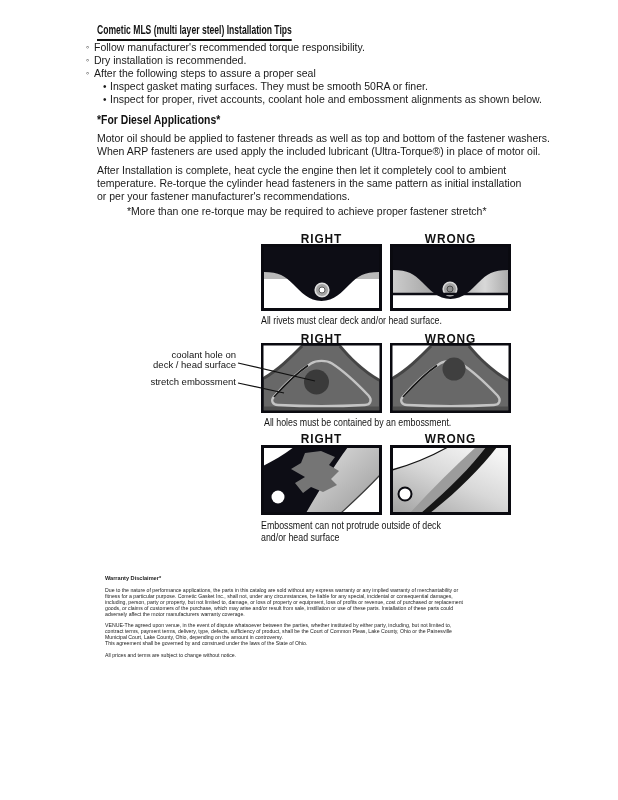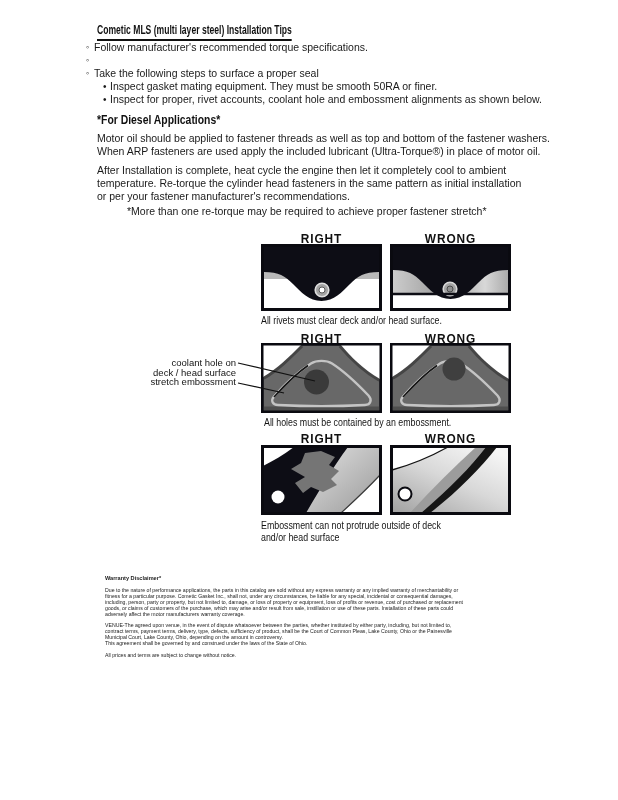--- a/index.html
+++ b/index.html
@@ -51,52 +51,53 @@
     position:absolute;left:237px;font-size:10.5px;color:#141414;line-height:12px;
     white-space:pre-line;transform:scaleX(0.84);transform-origin:left top;
   }
   .fig1 .fig-caption{top:84px;}
   .fig2 .fig-caption{top:86px;left:240px;}
   .fig3 .fig-caption{top:89px;}
   .callout{
     position:absolute;left:100px;width:112px;text-align:right;
     font-size:9.5px;line-height:10px;color:#141414;white-space:pre-line;
   }
-  .co1{top:28px;}
+  .co1{top:20px;}
   .co2{top:47px;}
   .callout-overlay{position:absolute;left:0;top:0;pointer-events:none;}
   
   .warranty{left:105px;top:575px;width:420px;color:#222;}
   .warranty h3{margin:0 0 5.5px 0;font-size:5.6px;font-weight:bold;}
   .warranty p{margin:0 0 5.5px 0;font-size:5.2px;line-height:6.05px;white-space:pre-line;}
   
   .page-number{left:383px;top:760px;font-size:13px;color:#2e2e2e;letter-spacing:0.3px;font-weight:bold;}
 </style>
 </head>
 <body>
 
 <div class="page">
 
   <div class="abs title">Cometic MLS (multi layer steel) Installation Tips</div>
 
   <div class="abs bullets">
     <div class="bullet-row">
       <span class="marker">◦</span>
-      <span>Follow manufacturer's recommended torque specifications.</span>
+      <span>Follow manufacturer's recommended torque responsibility.</span>
     </div>
     <div class="bullet-row">
       <span class="marker">◦</span>
+      <span>Dry installation is recommended.</span>
     </div>
     <div class="bullet-row">
       <span class="marker">◦</span>
-      <span>Take the following steps to surface a proper seal</span>
+      <span>After the following steps to assure a proper seal</span>
     </div>
     <div class="bullet-row sub">
       <span class="marker">•</span>
-      <span>Inspect gasket mating equipment.  They must be smooth 50RA or finer.</span>
+      <span>Inspect gasket mating surfaces.  They must be smooth 50RA or finer.</span>
     </div>
     <div class="bullet-row sub">
       <span class="marker">•</span>
       <span>Inspect for proper, rivet accounts, coolant hole and embossment alignments as shown below.</span>
     </div>
   </div>
 
   <div class="abs diesel-heading">*For Diesel Applications*</div>
   <div class="abs body-par p1">Motor oil should be applied to fastener threads as well as top and bottom of the fastener washers.
 When ARP fasteners are used apply the included lubricant (Ultra-Torque®) in place of motor oil.</div>

